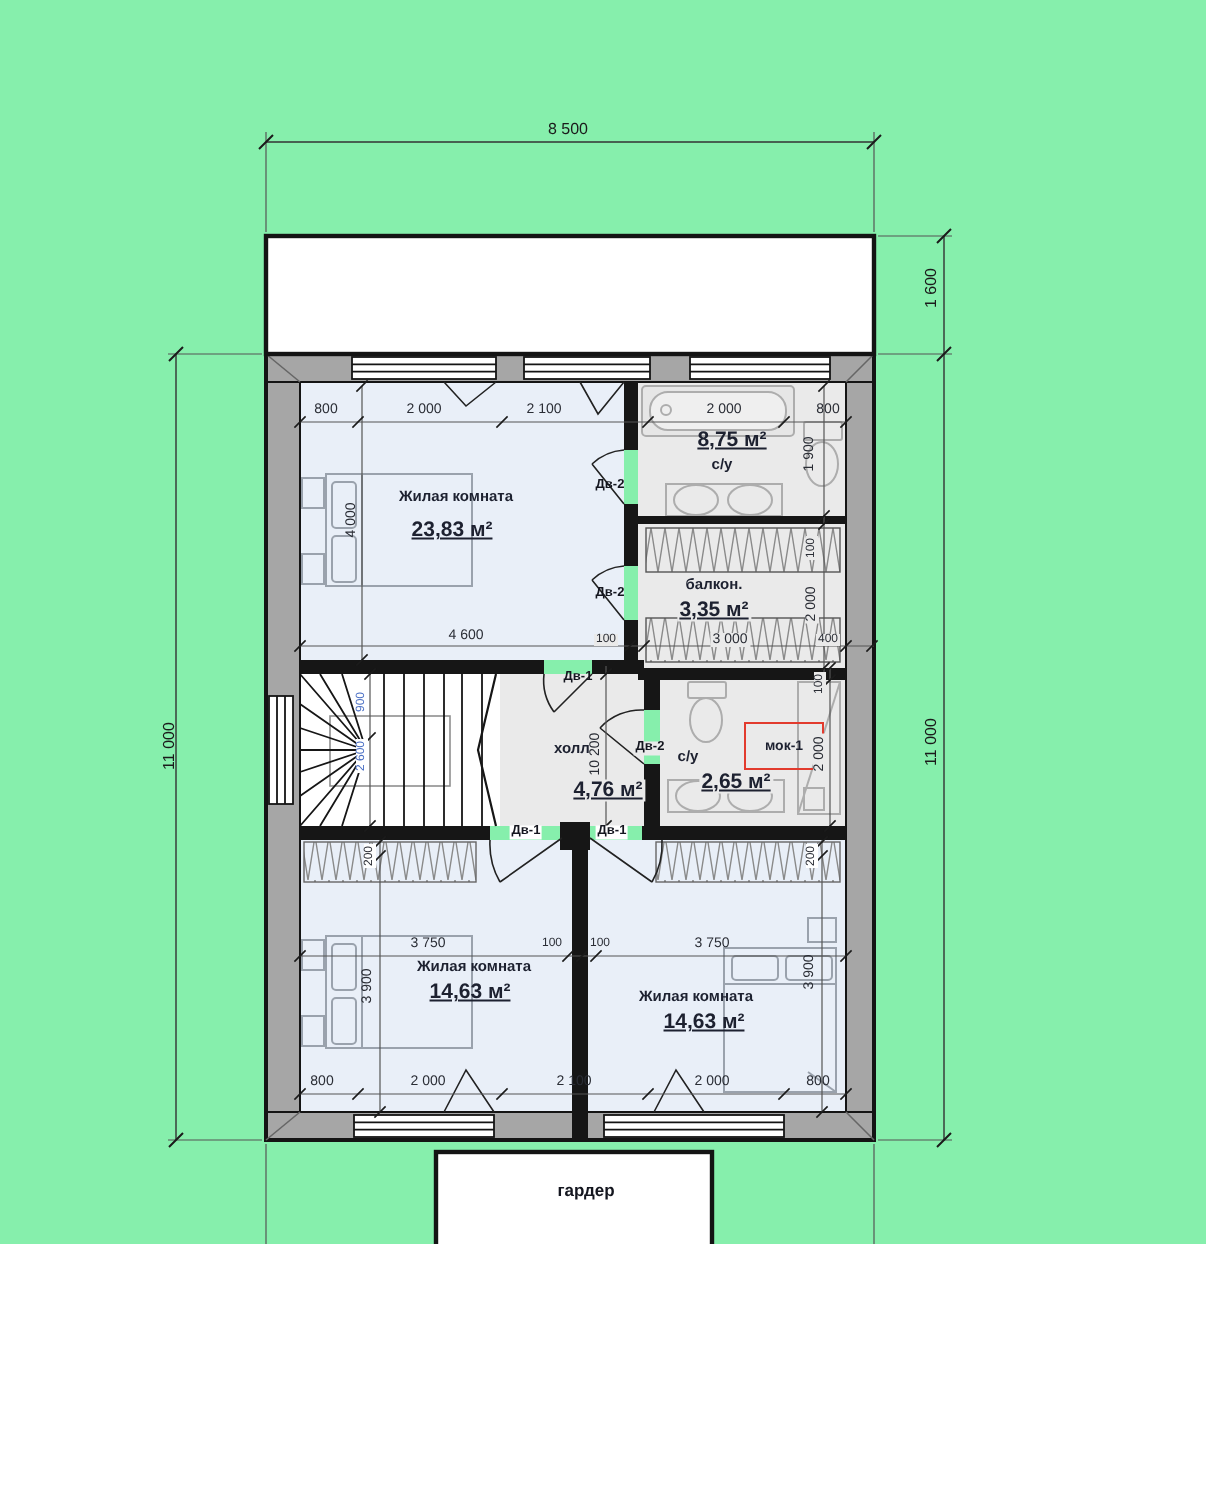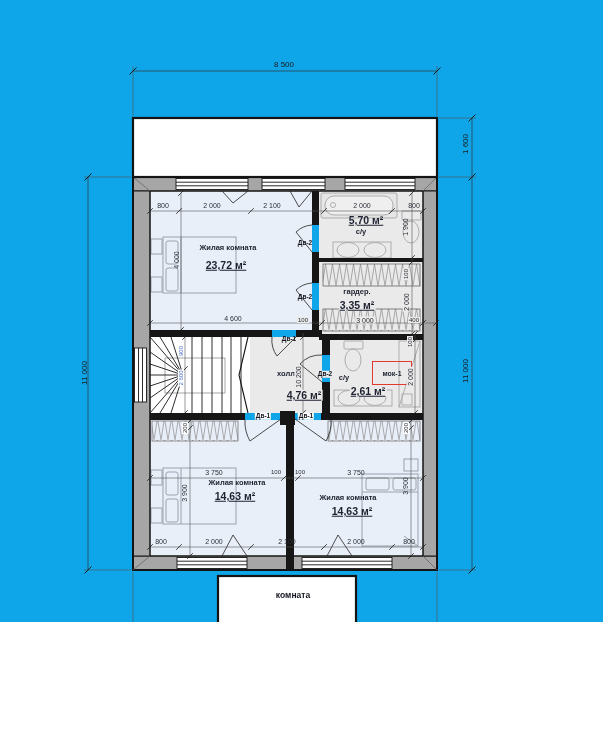--- a/index.html
+++ b/index.html
@@ -1,16 +1,16 @@
 <!DOCTYPE html>
 <html><head>
 <meta charset="utf-8">
 <style>
   html,body{margin:0;padding:0;background:#fff;}
-  .sheet{position:relative;width:603px;height:622px;background:#0ea5e9;overflow:hidden;
+  .sheet{position:relative;width:603px;height:622px;background:#86efac;overflow:hidden;
          font-family:"Liberation Sans", sans-serif;}
   svg{position:absolute;left:0;top:0;z-index:1;}
   .lbl{position:absolute;transform:translate(-50%,-50%);font-size:7px;line-height:1;
        color:#23273a;white-space:nowrap;z-index:3;}
   .v{transform:translate(-50%,-50%) rotate(-90deg);}
   .nm{font-weight:700;font-size:7.5px;color:#1d2130;}
   .ar{font-size:10.5px;font-weight:700;text-decoration:underline;color:#1d2130;}
   .dm{font-size:7px;color:#2a2d35;}
   .sm{font-size:6px;}
   .outer{font-size:8px;color:#1b1b1b;}
@@ -234,42 +234,42 @@
 <div class="lbl outer v" style="left:466px;top:371px">11 000</div>
 <div class="lbl outer v" style="left:466px;top:144px">1 600</div>
 
 <div class="lbl dm" style="left:163px;top:205px">800</div>
 <div class="lbl dm" style="left:212px;top:205px">2 000</div>
 <div class="lbl dm" style="left:272px;top:205px">2 100</div>
 <div class="lbl dm" style="left:362px;top:205px">2 000</div>
 <div class="lbl dm" style="left:414px;top:205px">800</div>
 
 <div class="lbl nm" style="left:228px;top:248px">Жилая комната</div>
-<div class="lbl ar" style="left:226px;top:265px">23,72 м²</div>
+<div class="lbl ar" style="left:226px;top:265px">23,83 м²</div>
 <div class="lbl dm v" style="left:176px;top:260px">4 000</div>
 <div class="lbl dm" style="left:233px;top:318px">4 600</div>
 
-<div class="lbl ar" style="left:366px;top:220px">5,70 м²</div>
+<div class="lbl ar" style="left:366px;top:220px">8,75 м²</div>
 <div class="lbl nm" style="left:361px;top:232px">с/у</div>
 <div class="lbl dm v" style="left:405px;top:227px">1 900</div>
 
-<div class="lbl nm bgg" style="left:357px;top:292px">гардер.</div>
+<div class="lbl nm bgg" style="left:357px;top:292px">балкон.</div>
 <div class="lbl ar bgg" style="left:357px;top:305px">3,35 м²</div>
 <div class="lbl dm sm v bgg" style="left:406px;top:274px">100</div>
 <div class="lbl dm v bgg" style="left:406px;top:302px">2 000</div>
 <div class="lbl dm sm bgg" style="left:303px;top:320px">100</div>
 <div class="lbl dm bgg" style="left:365px;top:320px">3 000</div>
 <div class="lbl dm sm bgg" style="left:414px;top:320px">400</div>
 
 <div class="lbl nm" style="left:286px;top:374px">холл</div>
 <div class="lbl dm v bgg" style="left:298px;top:377px">10 200</div>
 <div class="lbl ar bgg" style="left:304px;top:395px">4,76 м²</div>
 
 <div class="lbl nm" style="left:344px;top:378px">с/у</div>
-<div class="lbl ar bgg" style="left:368px;top:391px">2,61 м²</div>
+<div class="lbl ar bgg" style="left:368px;top:391px">2,65 м²</div>
 <div class="lbl dm sm v bgg" style="left:410px;top:342px">100</div>
 <div class="lbl dm v bgg" style="left:410px;top:377px">2 000</div>
 
 <div class="lbl door" style="left:305px;top:243px">Дв-2</div>
 <div class="lbl door" style="left:305px;top:297px">Дв-2</div>
 <div class="lbl door" style="left:289px;top:339px">Дв-1</div>
 <div class="lbl door bgg" style="left:325px;top:374px">Дв-2</div>
 <div class="lbl door bgw" style="left:263px;top:416px">Дв-1</div>
 <div class="lbl door bgw" style="left:306px;top:416px">Дв-1</div>
 
@@ -290,15 +290,15 @@
 
 <div class="lbl blue v bgw" style="left:181px;top:351px">900</div>
 <div class="lbl blue v bgw" style="left:181px;top:378px">2 600</div>
 
 <div class="lbl dm" style="left:161px;top:541px">800</div>
 <div class="lbl dm" style="left:214px;top:541px">2 000</div>
 <div class="lbl dm" style="left:287px;top:541px">2 100</div>
 <div class="lbl dm" style="left:356px;top:541px">2 000</div>
 <div class="lbl dm" style="left:409px;top:541px">800</div>
 
-<div class="lbl balc" style="left:293px;top:595px">комната</div>
+<div class="lbl balc" style="left:293px;top:595px">гардер</div>
 
 </div>
 
 </body></html>

